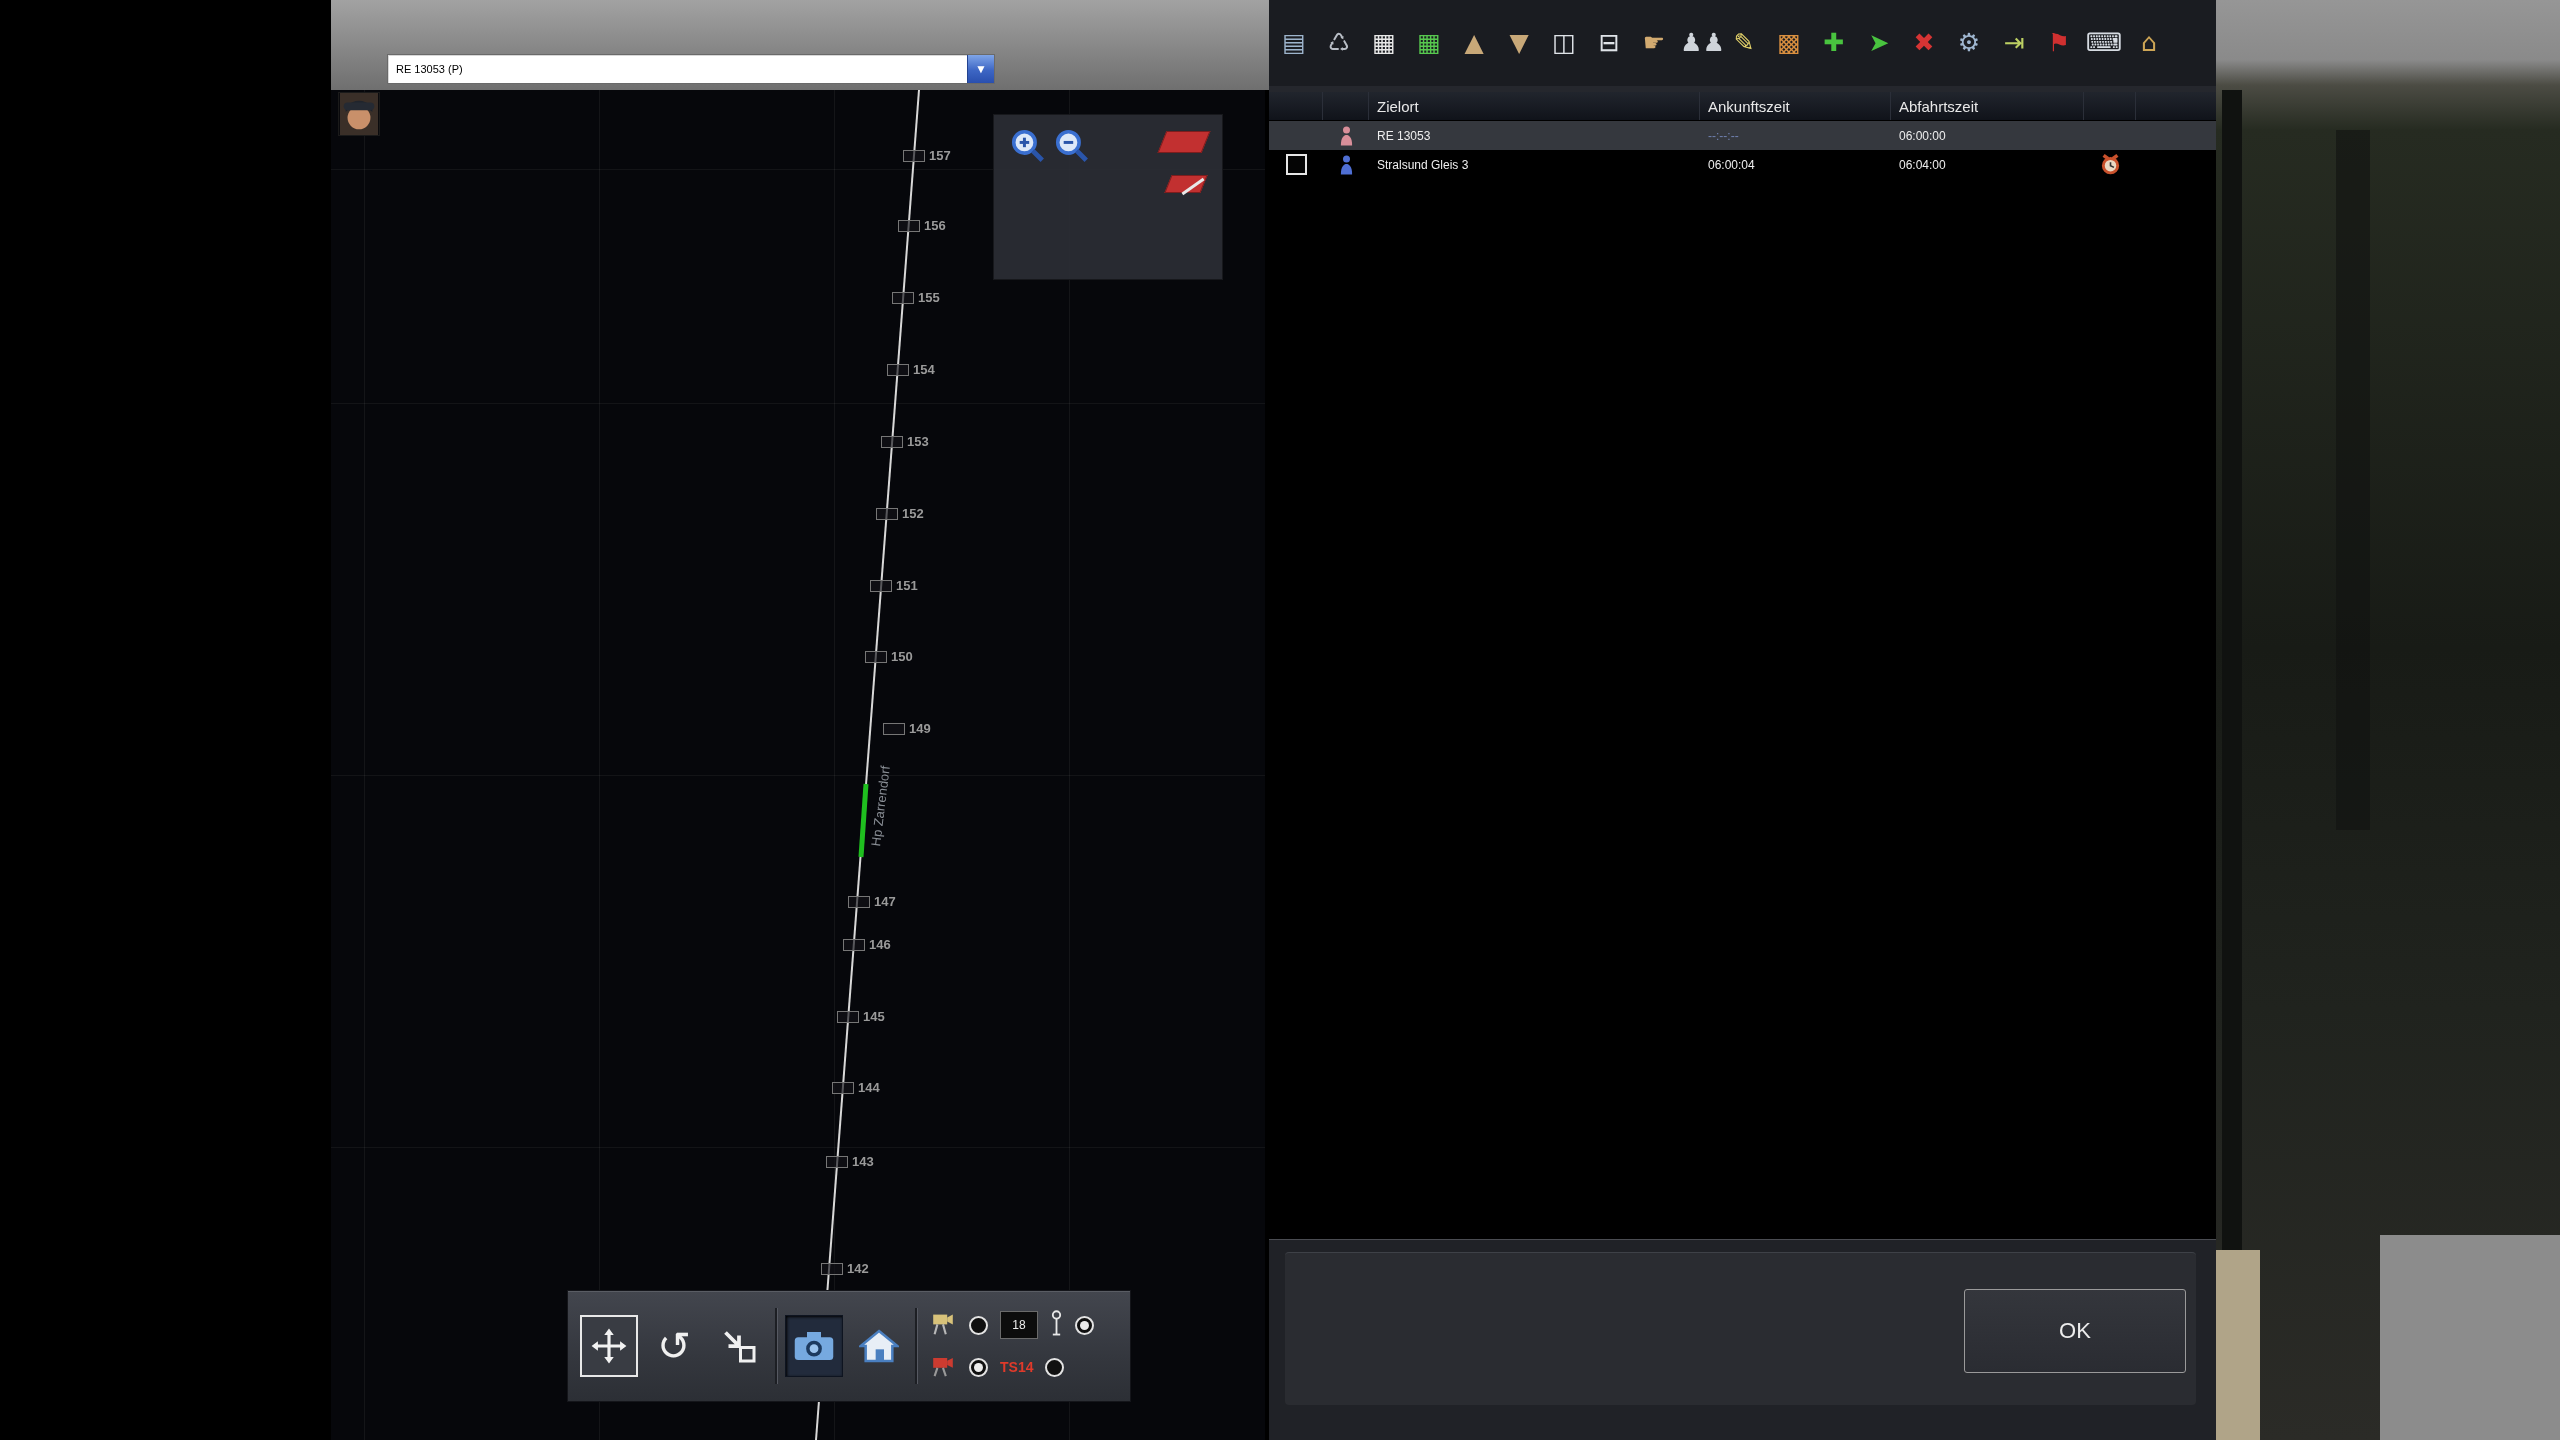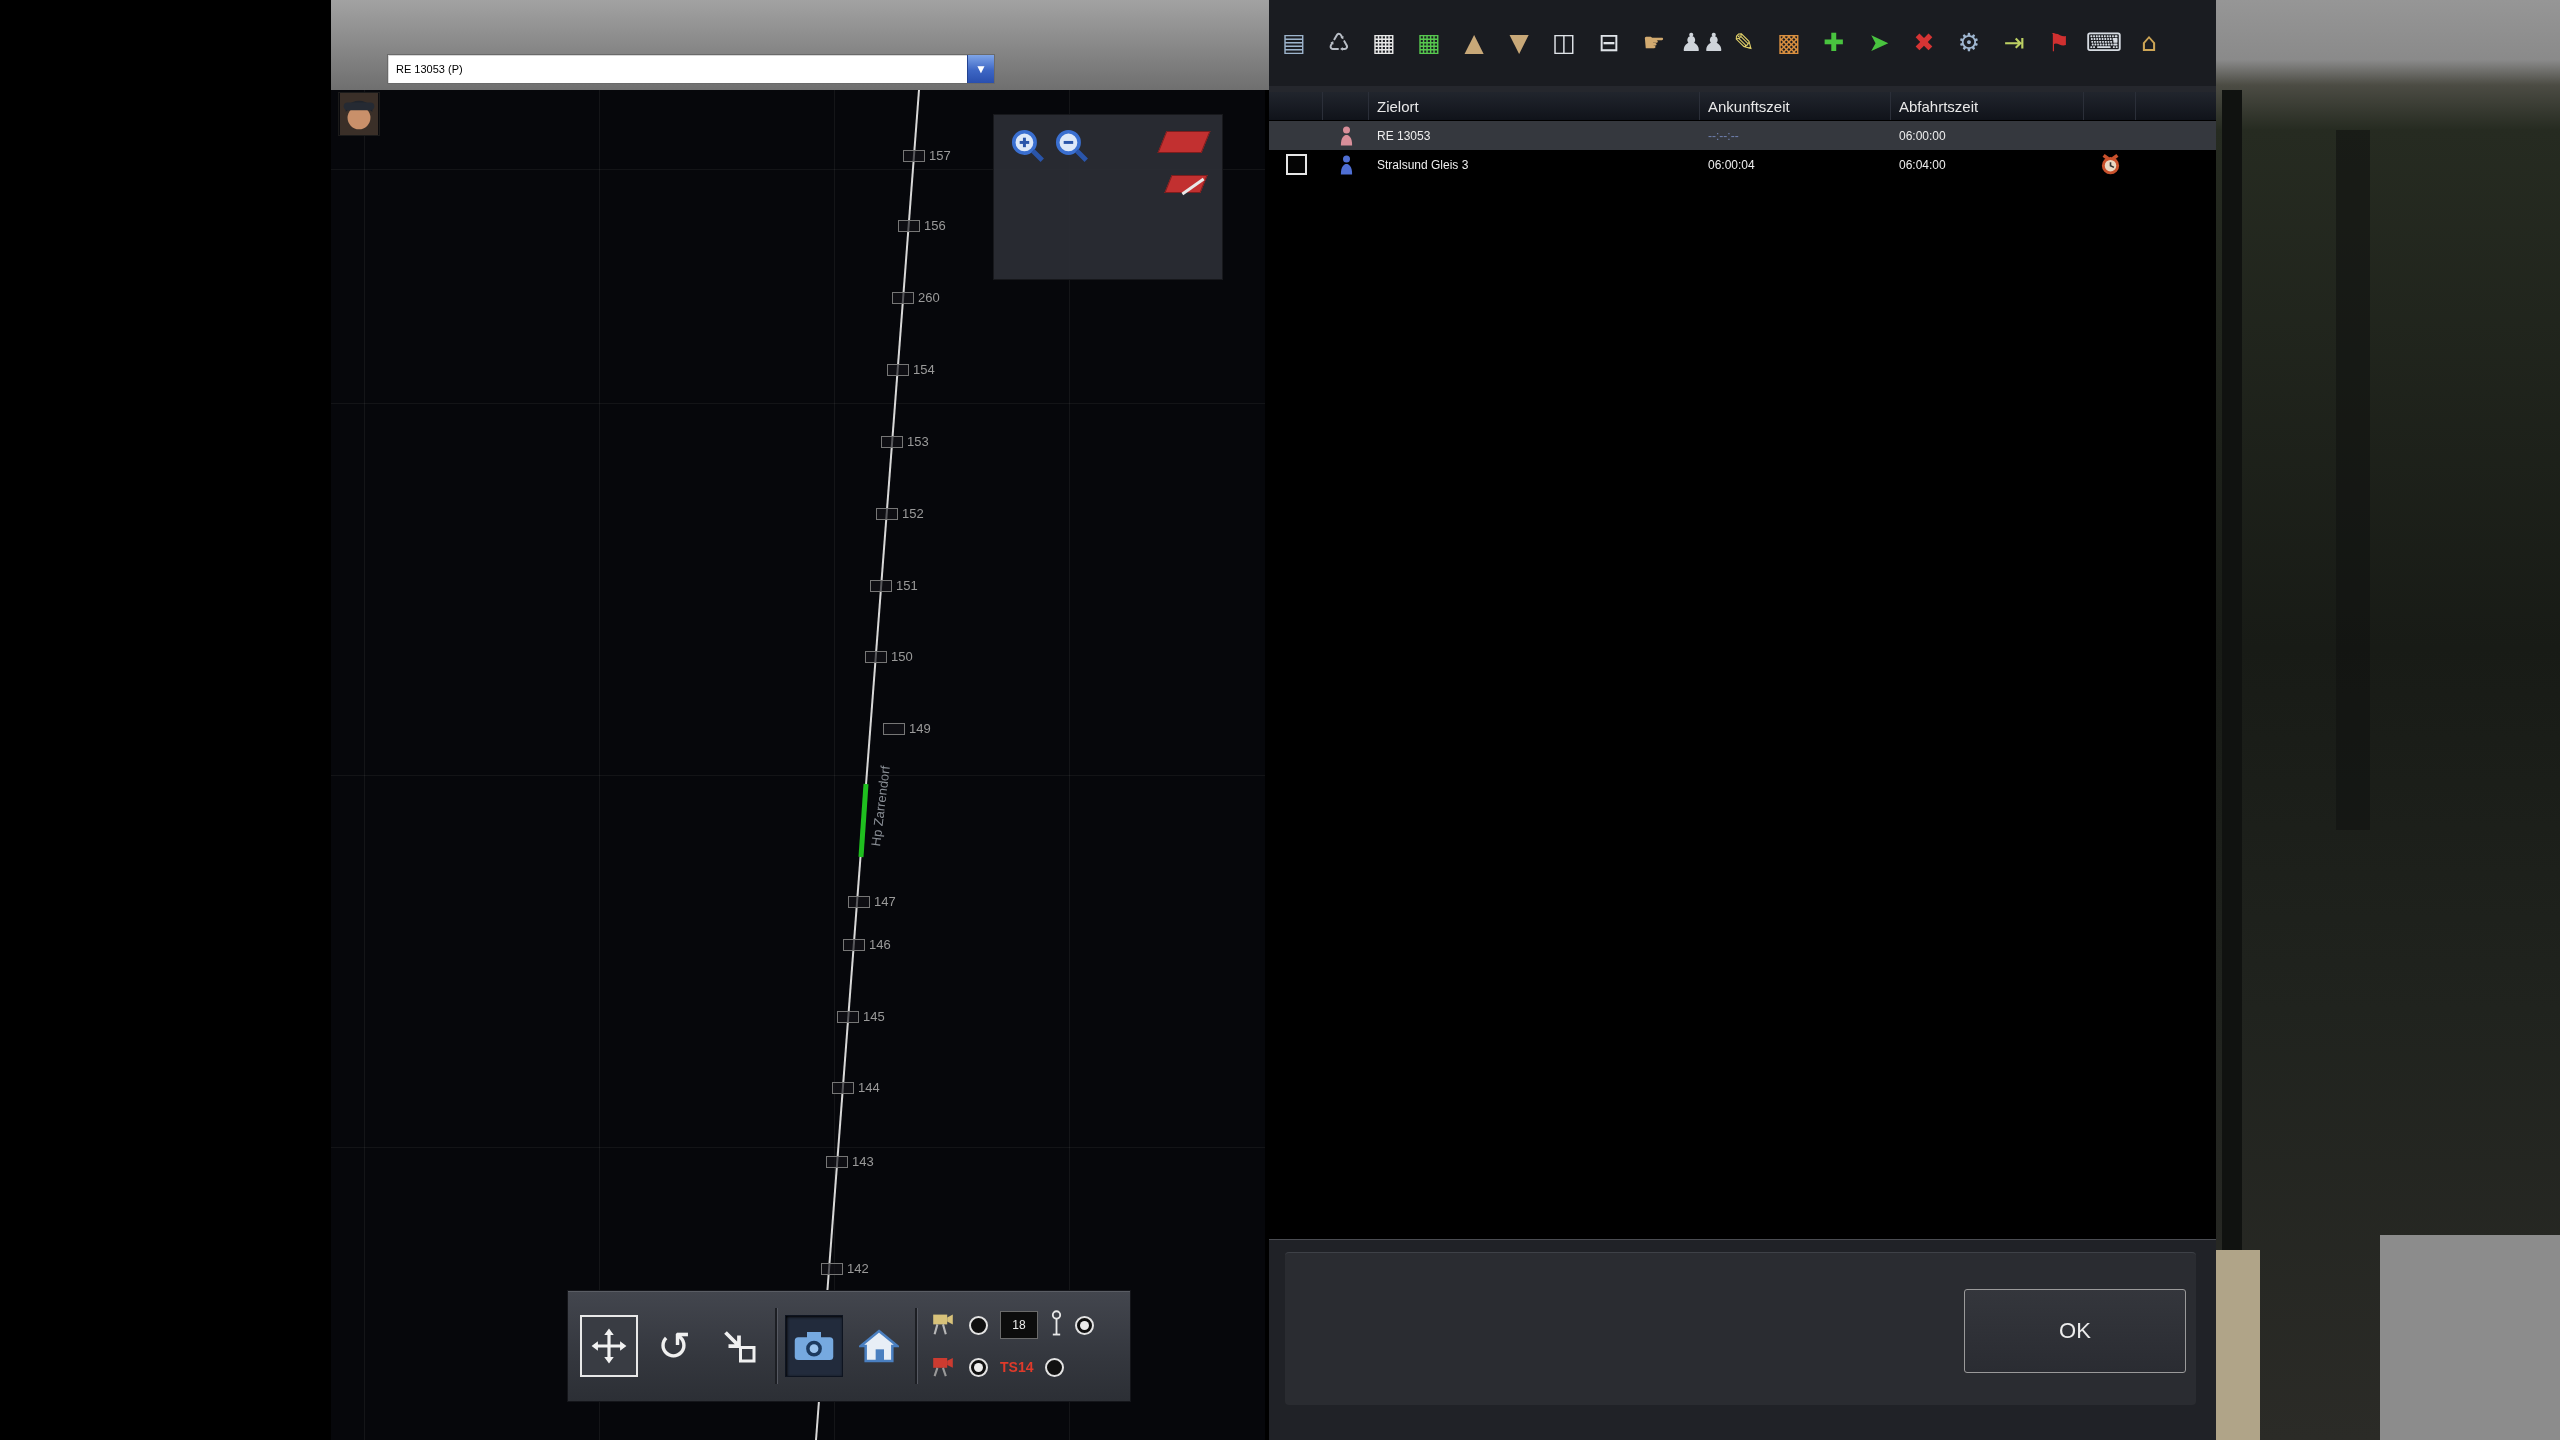--- a/index.html
+++ b/index.html
@@ -18,21 +18,21 @@
 
   
   #map-panel{left:331px;top:90px;width:934px;height:1350px;background:#06070b;
     background-image:
       repeating-linear-gradient(to right, rgba(255,255,255,0.055) 0 1px, transparent 1px 235px),
       repeating-linear-gradient(to bottom, rgba(255,255,255,0.05) 0 1px, transparent 1px 372px);
     background-position:33px 0,0 313px;}
   #track-svg{position:absolute;left:0;top:0;pointer-events:none;}
   .marker{position:absolute;display:flex;align-items:center;gap:4px;}
   .mbox{width:20px;height:10px;border:1px solid #767676;background:rgba(18,19,24,.65);display:inline-block;}
-  .mlabel{color:#9a9a9a;font-size:13px;line-height:1;}
+  .mlabel{color:#9a9a9a;font-size:13px;line-height:1;font-weight:bold;}
   #station-label{position:absolute;left:552px;top:742px;color:#8a8f96;font-size:13px;
     transform:rotate(-83deg);transform-origin:0 100%;white-space:nowrap;}
 
   
   #avatar{left:338px;top:92px;width:40px;height:42px;z-index:4;border:1px solid #1a1a1a;}
 
   
   #train-select{left:387px;top:54px;width:606px;height:28px;background:#fff;z-index:5;
     border:1px solid #6a6a6a;box-shadow:inset 1px 1px 0 #d8d8d8;display:flex;align-items:center;}
   #train-select .val{flex:1;padding-left:8px;font-size:11px;color:#000;}
@@ -117,21 +117,21 @@
       <div class="marker" style="left: 572px; top: 59px;">
         <span class="mbox"></span>
         <span class="mlabel">157</span>
       </div>
       <div class="marker" style="left: 567px; top: 129px;">
         <span class="mbox"></span>
         <span class="mlabel">156</span>
       </div>
       <div class="marker" style="left: 561px; top: 201px;">
         <span class="mbox"></span>
-        <span class="mlabel">260</span>
+        <span class="mlabel">155</span>
       </div>
       <div class="marker" style="left: 556px; top: 273px;">
         <span class="mbox"></span>
         <span class="mlabel">154</span>
       </div>
       <div class="marker" style="left: 550px; top: 345px;">
         <span class="mbox"></span>
         <span class="mlabel">153</span>
       </div>
       <div class="marker" style="left: 545px; top: 417px;">

